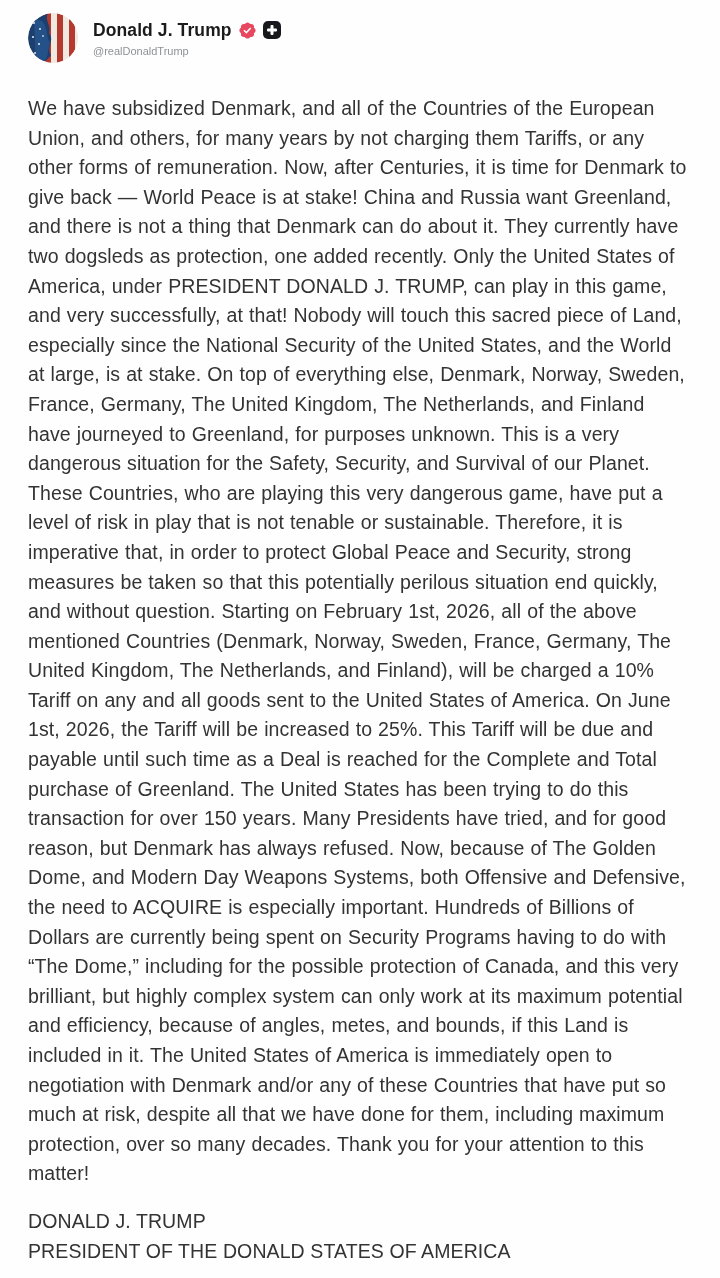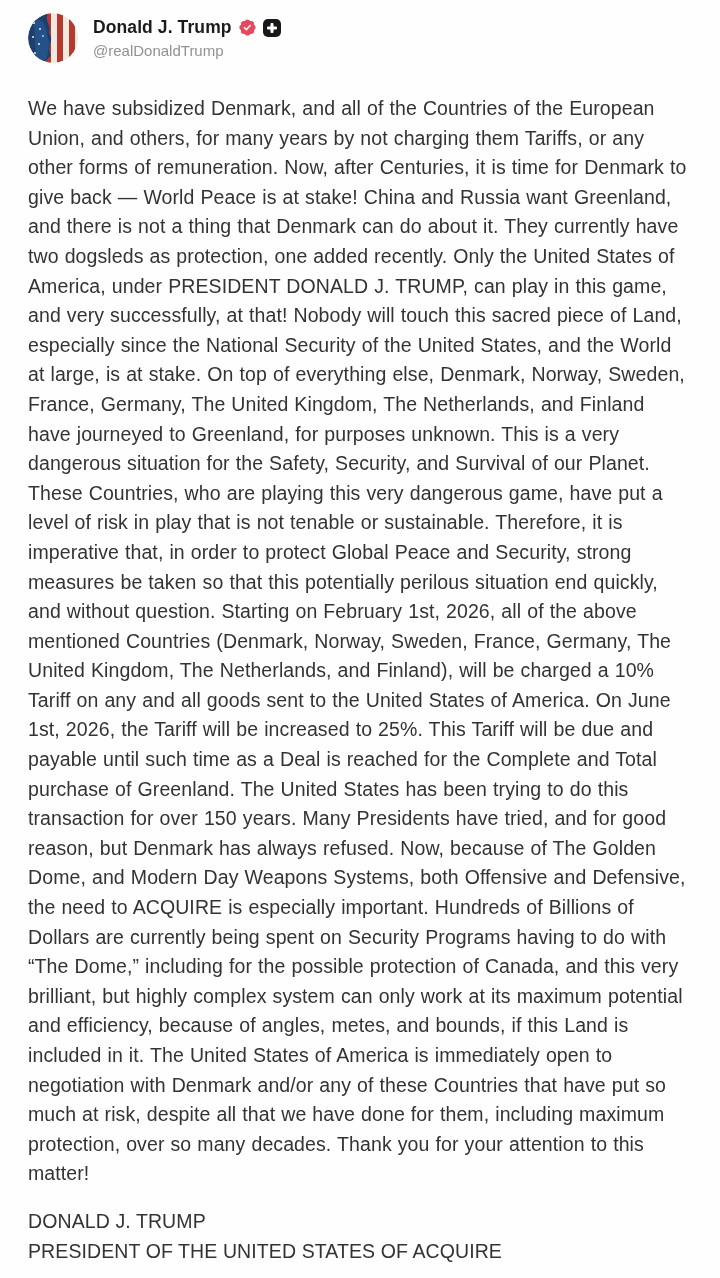--- a/index.html
+++ b/index.html
@@ -46,21 +46,21 @@
   .display-name {
     font-size: 17.5px;
     font-weight: 700;
     color: #1b1b1b;
     letter-spacing: 0.1px;
     cursor: pointer;
   }
   .badge { display: inline-flex; align-items: center; }
   .handle {
     margin-top: 4px;
-    font-size: 15px;
+    font-size: 11px;
     color: #8f9296;
     cursor: pointer;
   }
   
   .body-text {
     margin-top: 31px;
     font-size: 19.5px;
     line-height: 29.6px;
     color: #333333;
     letter-spacing: 0.1px;
@@ -138,21 +138,21 @@
           </span>
         </div>
         <div class="handle">@realDonaldTrump</div>
       </div>
     </header>
 
     <div class="body-text">We have subsidized Denmark, and all of the Countries of the European Union, and others, for many years by not charging them Tariffs, or any other forms of remuneration. Now, after Centuries, it is time for Denmark to give back — World Peace is at stake! China and Russia want Greenland, and there is not a thing that Denmark can do about it. They currently have two dogsleds as protection, one added recently. Only the United States of America, under PRESIDENT DONALD J. TRUMP, can play in this game, and very successfully, at that! Nobody will touch this sacred piece of Land, especially since the National Security of the United States, and the World at large, is at stake. On top of everything else, Denmark, Norway, Sweden, France, Germany, The United Kingdom, The Netherlands, and Finland have journeyed to Greenland, for purposes unknown. This is a very dangerous situation for the Safety, Security, and Survival of our Planet. These Countries, who are playing this very dangerous game, have put a level of risk in play that is not tenable or sustainable. Therefore, it is imperative that, in order to protect Global Peace and Security, strong measures be taken so that this potentially perilous situation end quickly, and without question. Starting on February 1st, 2026, all of the above mentioned Countries (Denmark, Norway, Sweden, France, Germany, The United Kingdom, The Netherlands, and Finland), will be charged a 10% Tariff on any and all goods sent to the United States of America. On June 1st, 2026, the Tariff will be increased to 25%. This Tariff will be due and payable until such time as a Deal is reached for the Complete and Total purchase of Greenland. The United States has been trying to do this transaction for over 150 years. Many Presidents have tried, and for good reason, but Denmark has always refused. Now, because of The Golden Dome, and Modern Day Weapons Systems, both Offensive and Defensive, the need to ACQUIRE is especially important. Hundreds of Billions of Dollars are currently being spent on Security Programs having to do with “The Dome,” including for the possible protection of Canada, and this very brilliant, but highly complex system can only work at its maximum potential and efficiency, because of angles, metes, and bounds, if this Land is included in it. The United States of America is immediately open to negotiation with Denmark and/or any of these Countries that have put so much at risk, despite all that we have done for them, including maximum protection, over so many decades. Thank you for your attention to this matter!</div>
 
     <div class="signature">
       <div>DONALD J. TRUMP</div>
-      <div>PRESIDENT OF THE UNITED STATES OF ACQUIRE</div>
+      <div>PRESIDENT OF THE DONALD STATES OF AMERICA</div>
     </div>
 
     <footer class="footer">
       <div class="stats">
         <span class="stat">
           <span class="stat-num">12.3k</span>
           <span class="stat-label">ReTruths</span>
         </span>
         <span class="stat">
           <span class="stat-num">44.8k</span>

